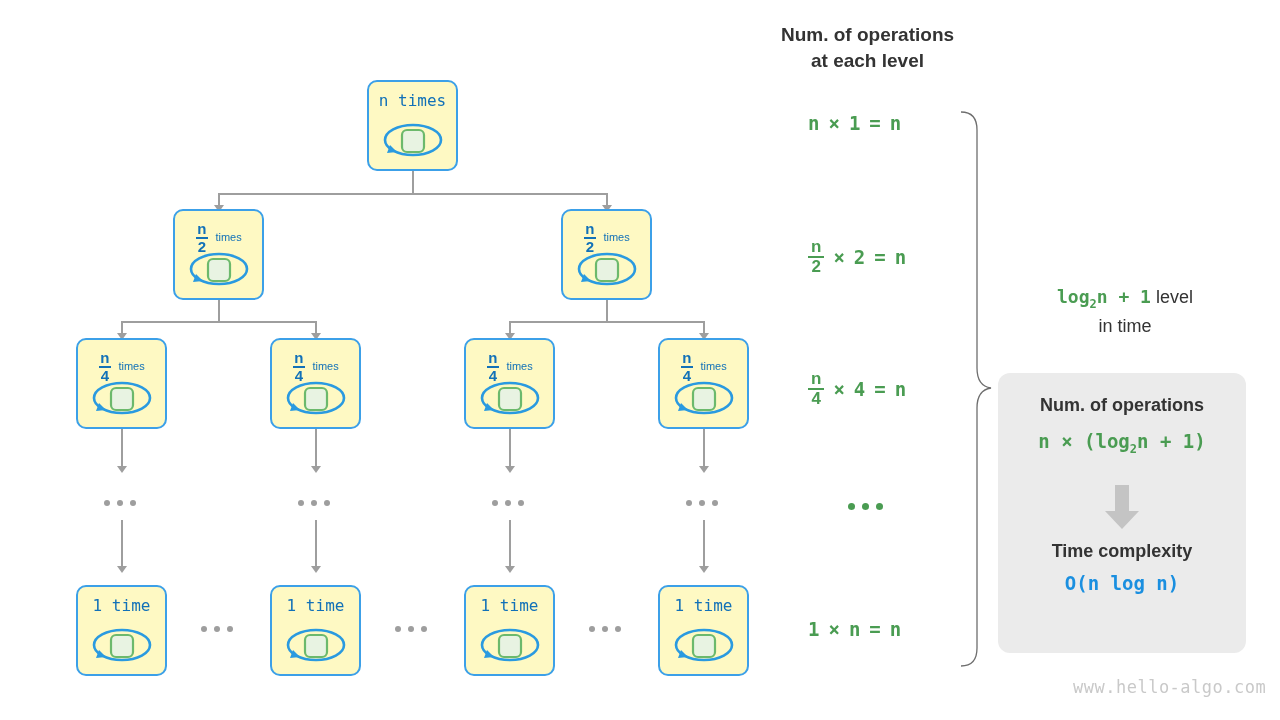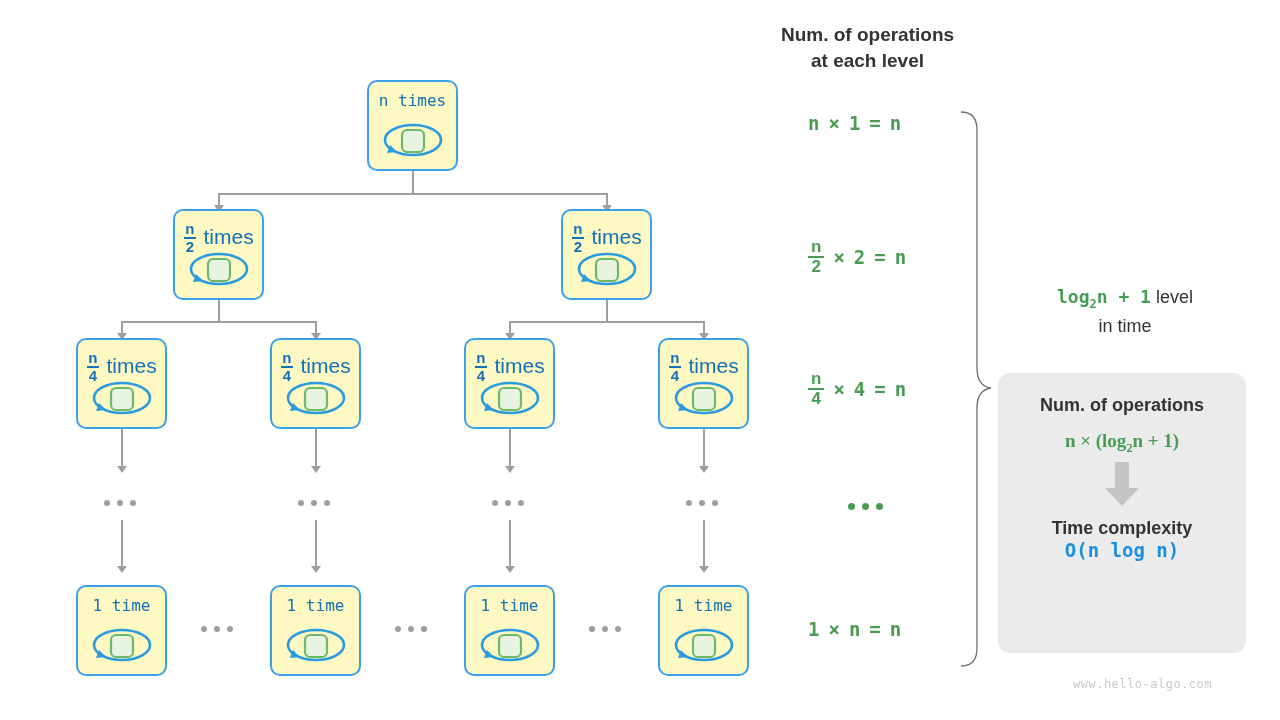--- a/index.html
+++ b/index.html
@@ -32,21 +32,21 @@
     font-family:"Liberation Sans", sans-serif;
     font-size:17px;
   }
   .frac-box{
     display:inline-flex;flex-direction:column;align-items:center;
     line-height:1.0;font-size:15px;font-weight:700;
     position:relative;top:1px;
   }
   .frac-box .num{padding:0 2px;}
   .frac-box .den{padding:0 2px;border-top:2px solid #1271b8;margin-top:1px;}
-  .node .word{font-family:"Liberation Sans", sans-serif;font-size:21px;}
+  .node .word{font-family:"Liberation Sans", sans-serif;font-size:11px;}
 
   
   .loop{position:absolute;left:50%;transform:translateX(-50%);}
 
   
   .edge{position:absolute;background:#9e9e9e;}
   .edge.v{width:2px;}
   .edge.h{height:2px;}
   .arrowhead{
     position:absolute;width:0;height:0;
@@ -113,21 +113,21 @@
   }
   .downarrow{position:relative;width:34px;height:44px;}
   .downarrow .shaft{position:absolute;left:10px;top:0;width:14px;height:26px;background:#c4c4c4;}
   .downarrow .tip{
     position:absolute;left:0;top:26px;width:0;height:0;
     border-left:17px solid transparent;border-right:17px solid transparent;
     border-top:18px solid #c4c4c4;
   }
 
   .watermark{
-    position:absolute;color:#c9c9c9;font-size:12px;
+    position:absolute;color:#c9c9c9;font-size:17px;
     font-family:"DejaVu Sans Mono","Liberation Mono",monospace;
     letter-spacing:0.5px;
   }
 </style>
 </head>
 <body>
 
 <div id="stage">
 
   <div class="edge v" style="left:412px;top:171px;height:23px;"></div>
@@ -386,26 +386,26 @@
   </svg>
 
   <div class="levels" style="left:1010px;top:283px;width:230px;">
     <span class="mono-green"><span>log</span><sub>2</sub><span>n + 1</span></span>
     <span>level</span><br>
     <span>in time</span>
   </div>
 
   <div class="card" style="left:998px;top:373px;width:248px;height:258px;padding-top:22px;">
     <div class="t" style="margin-bottom:14px;">Num. of operations</div>
-    <div class="green-eq" style="margin-bottom:6px;font-family:Liberation Serif, serif;">
+    <div class="green-eq" style="margin-bottom:29px;">
       <span>n × (log</span><sub>2</sub><span>n + 1)</span>
     </div>
     <div class="downarrow" style="margin-bottom:12px;">
       <div class="shaft"></div>
         <div class="tip"></div>
     </div>
-    <div class="t" style="text-align:right;">Time complexity</div>
+    <div class="t" style="margin-bottom:10px;text-align:right;">Time complexity</div>
     <div class="blue-eq">O(n log n)</div>
   </div>
 
   <div class="watermark" style="left:1073px;top:677px;">www.hello-algo.com</div>
 
 </div>
 
 </body></html>

